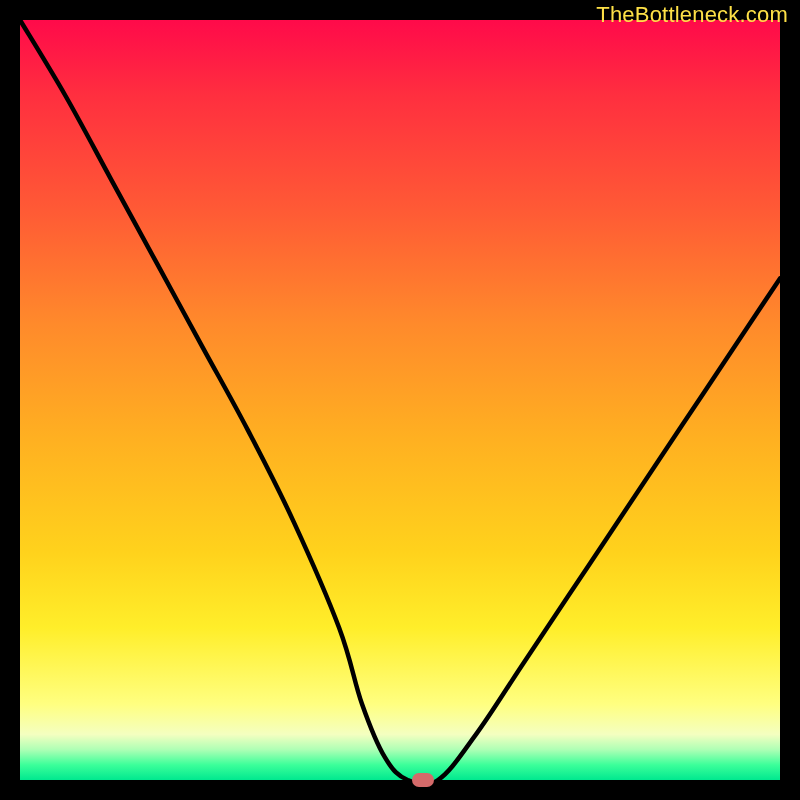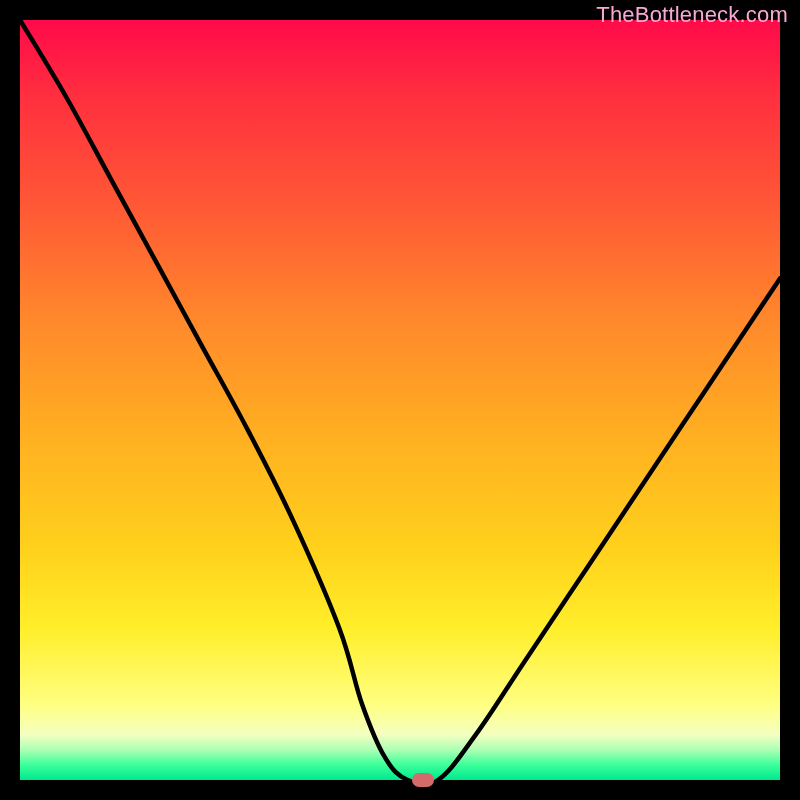--- a/index.html
+++ b/index.html
@@ -37,21 +37,21 @@
       #f4ffc0 94%,
       #aeffb5 96%,
       #3cff9a 98%,
       #00e88f 100%
     );
   }
   .watermark {
     position: absolute;
     top: 2px;
     right: 12px;
-    color: #f9a8d4;
+    color: #fde047;
     font-size: 22px;
     font-weight: 500;
     letter-spacing: 0.2px;
     user-select: none;
   }
   svg.curve {
     position: absolute;
     left: 0;
     top: 0;
     width: 760px;

